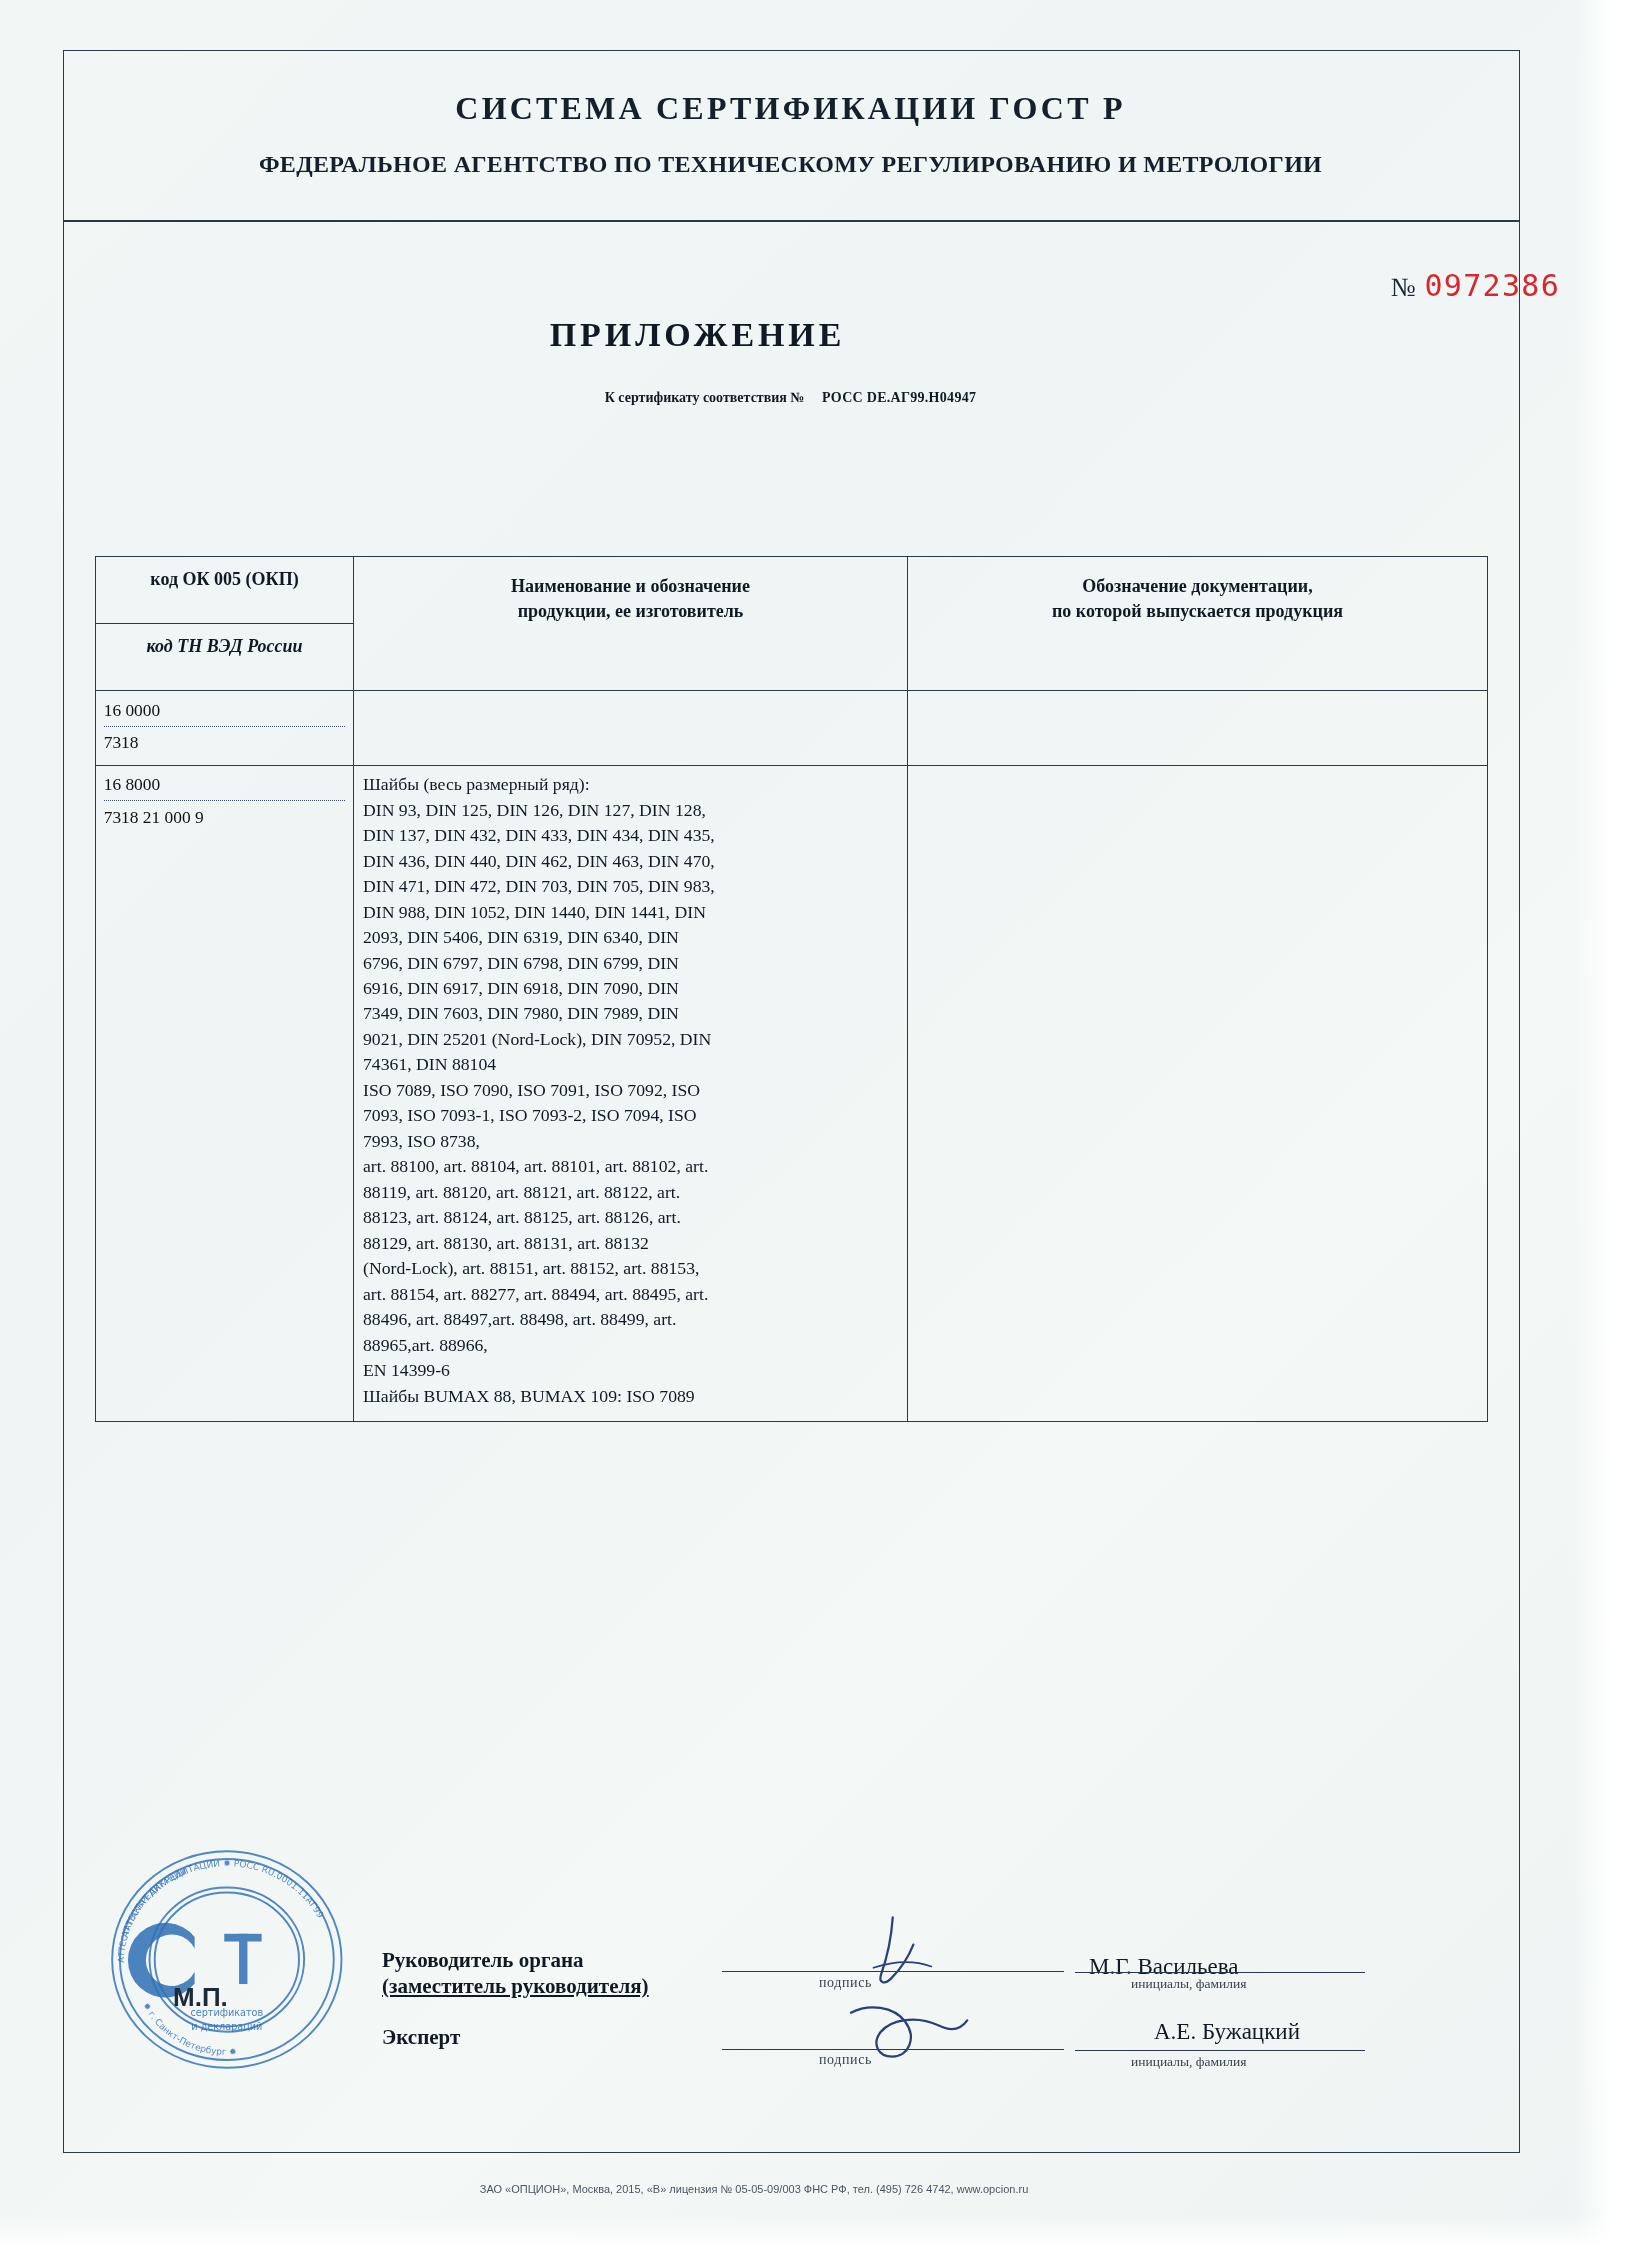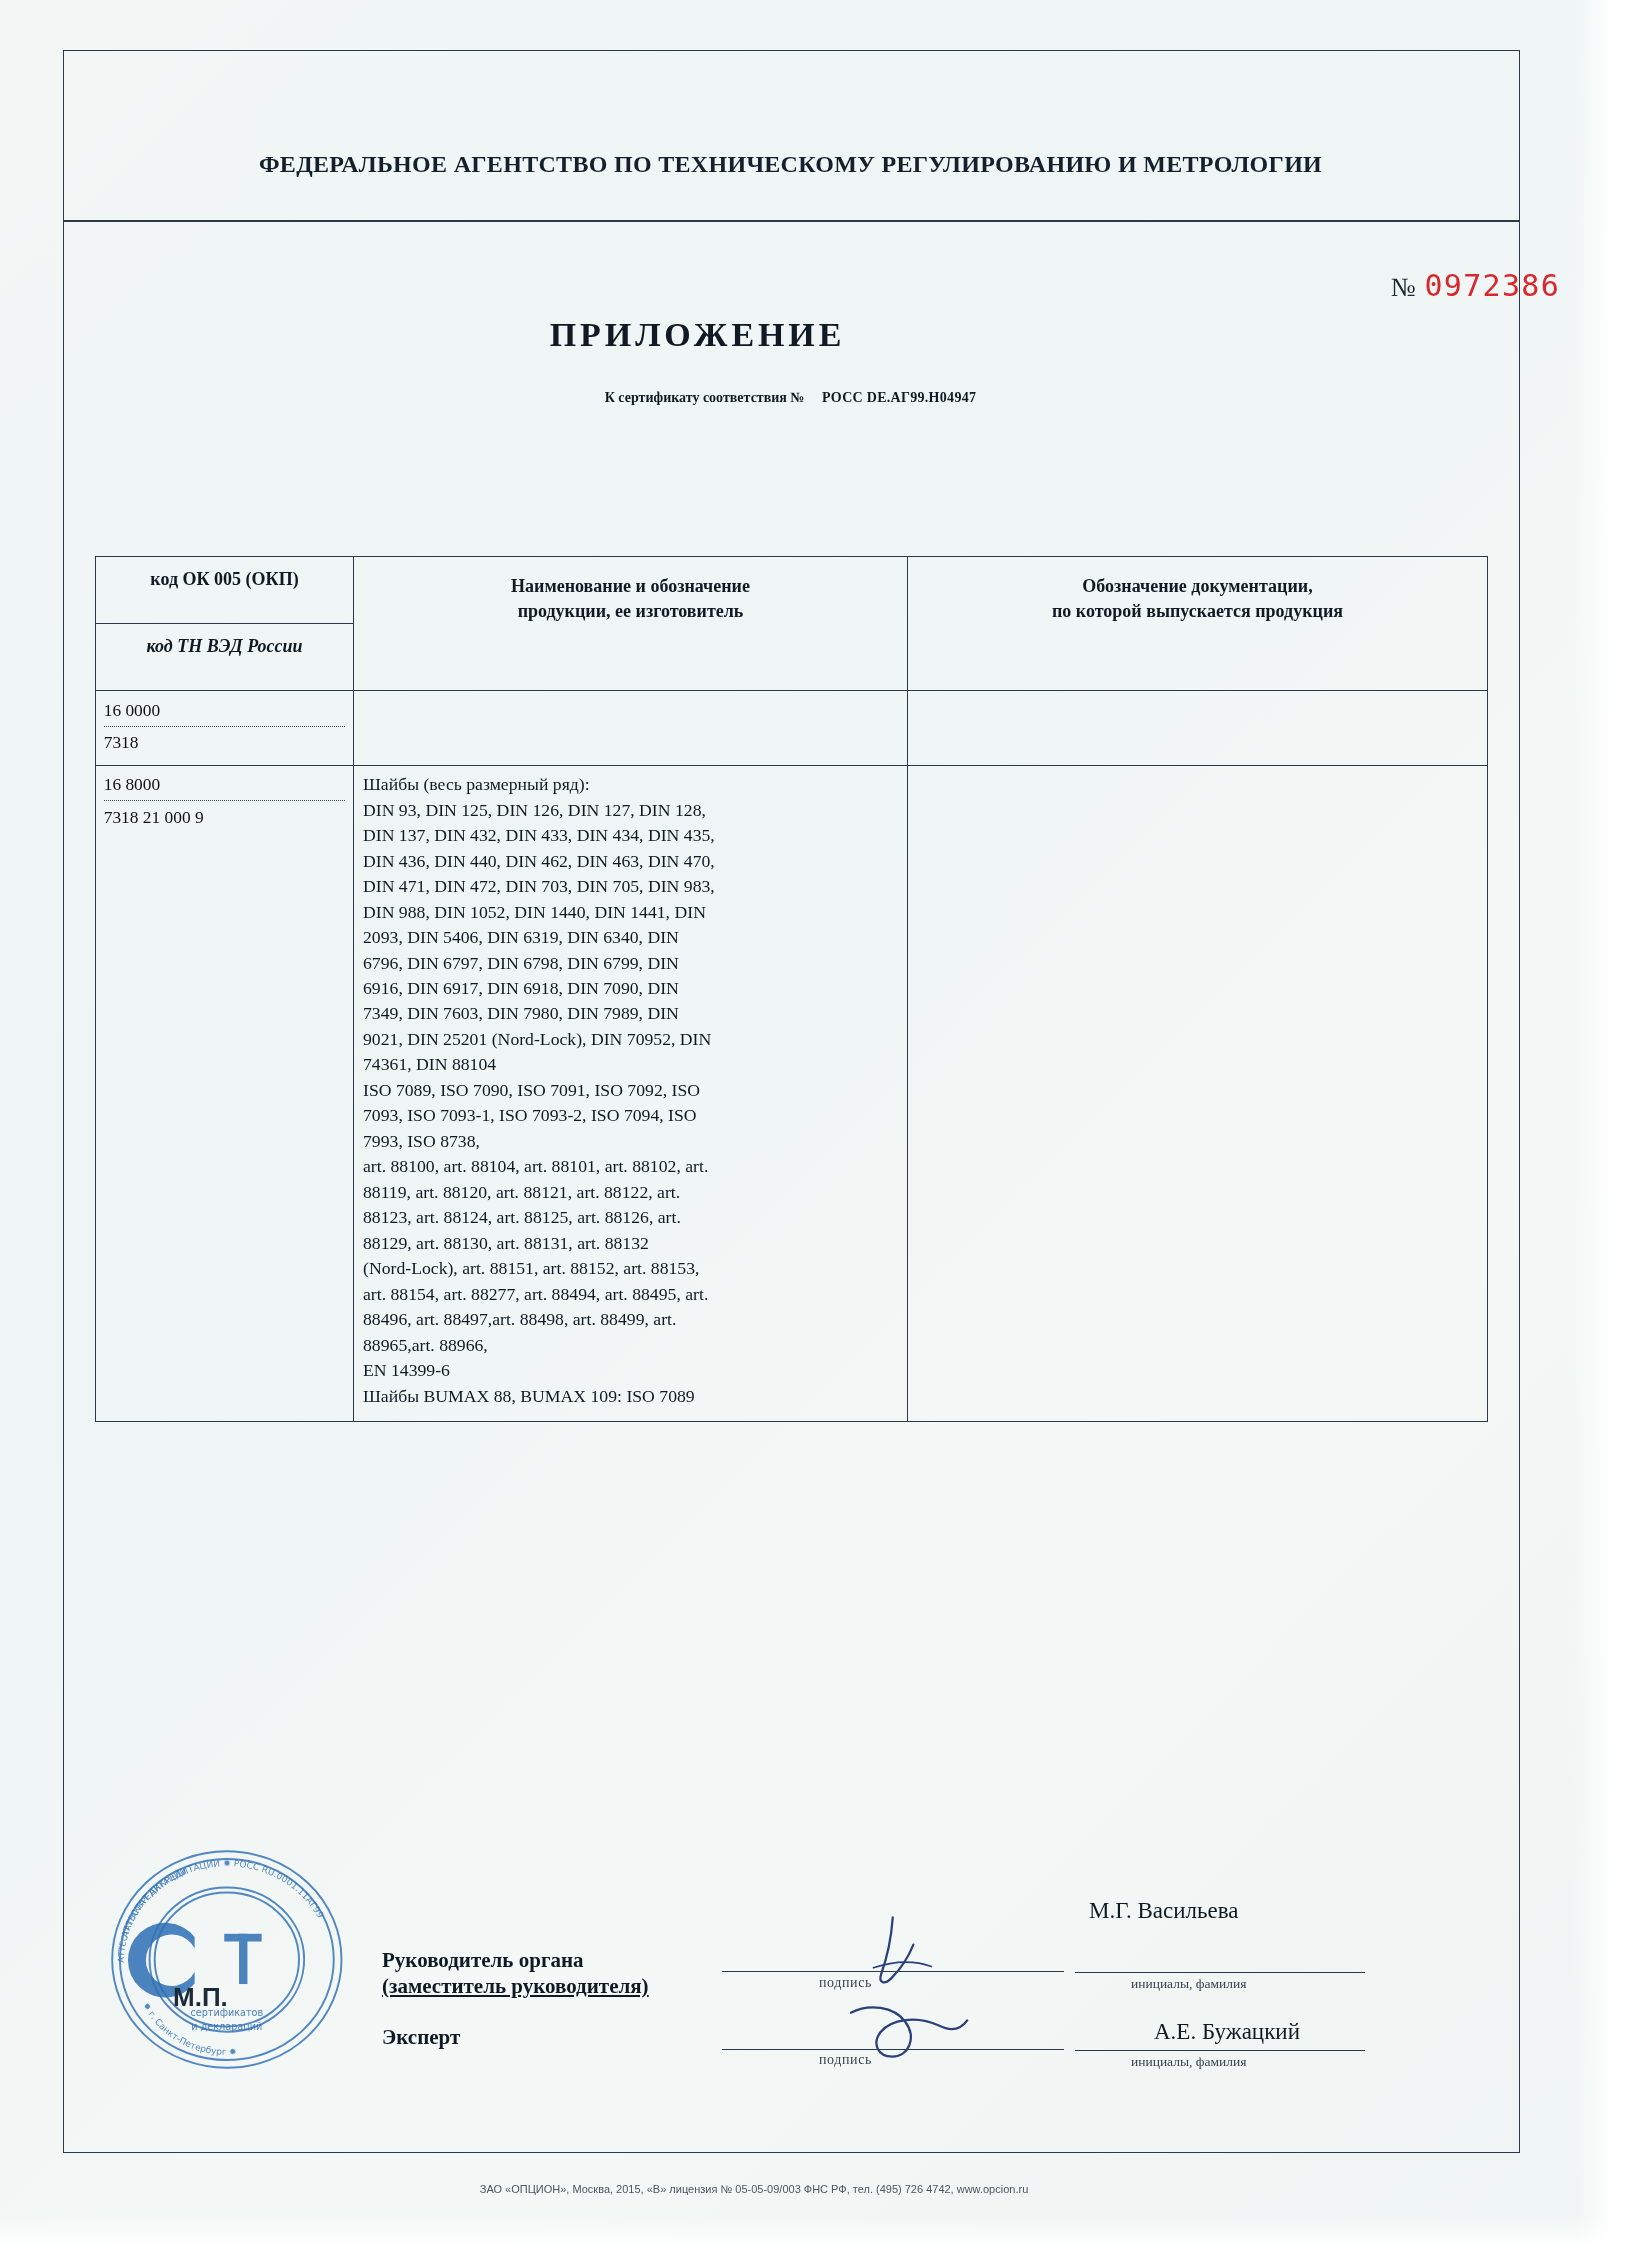--- a/index.html
+++ b/index.html
@@ -226,21 +226,21 @@
   }
   .sig-cap-1 {
     position: absolute; left: 819px; top: 1975px;
     font-size: 14px; color: #38424d; letter-spacing: 0.6px;
   }
   .sig-cap-2 {
     position: absolute; left: 819px; top: 2052px;
     font-size: 14px; color: #38424d; letter-spacing: 0.6px;
   }
   .name-1 {
-    position: absolute; left: 1089px; top: 1898px;
+    position: absolute; left: 1089px; top: 1954px;
     font-size: 23px; color: #101a24;
   }
   .name-2 {
     position: absolute; left: 1154px; top: 2019px;
     font-size: 23px; color: #101a24;
   }
   .name-line-1 {
     position: absolute; left: 1075px; top: 1972px; width: 290px;
     border-bottom: 1.3px solid #2b3a4a;
   }
@@ -274,20 +274,21 @@
   }
 </style>
 </head>
 <body>
 
 <div class="page">
 
   <div class="frame-outer"></div>
   <div class="frame-inner-top"></div>
 
+  <div class="header-title">СИСТЕМА СЕРТИФИКАЦИИ ГОСТ Р</div>
   <div class="header-sub">ФЕДЕРАЛЬНОЕ АГЕНТСТВО ПО ТЕХНИЧЕСКОМУ РЕГУЛИРОВАНИЮ И МЕТРОЛОГИИ</div>
 
   <div class="number-row">
     <span class="num-sign">№</span>
     <span class="num-val">0972386</span>
   </div>
 
   <div class="doc-title">ПРИЛОЖЕНИЕ</div>
 
   <div class="cert-line">

